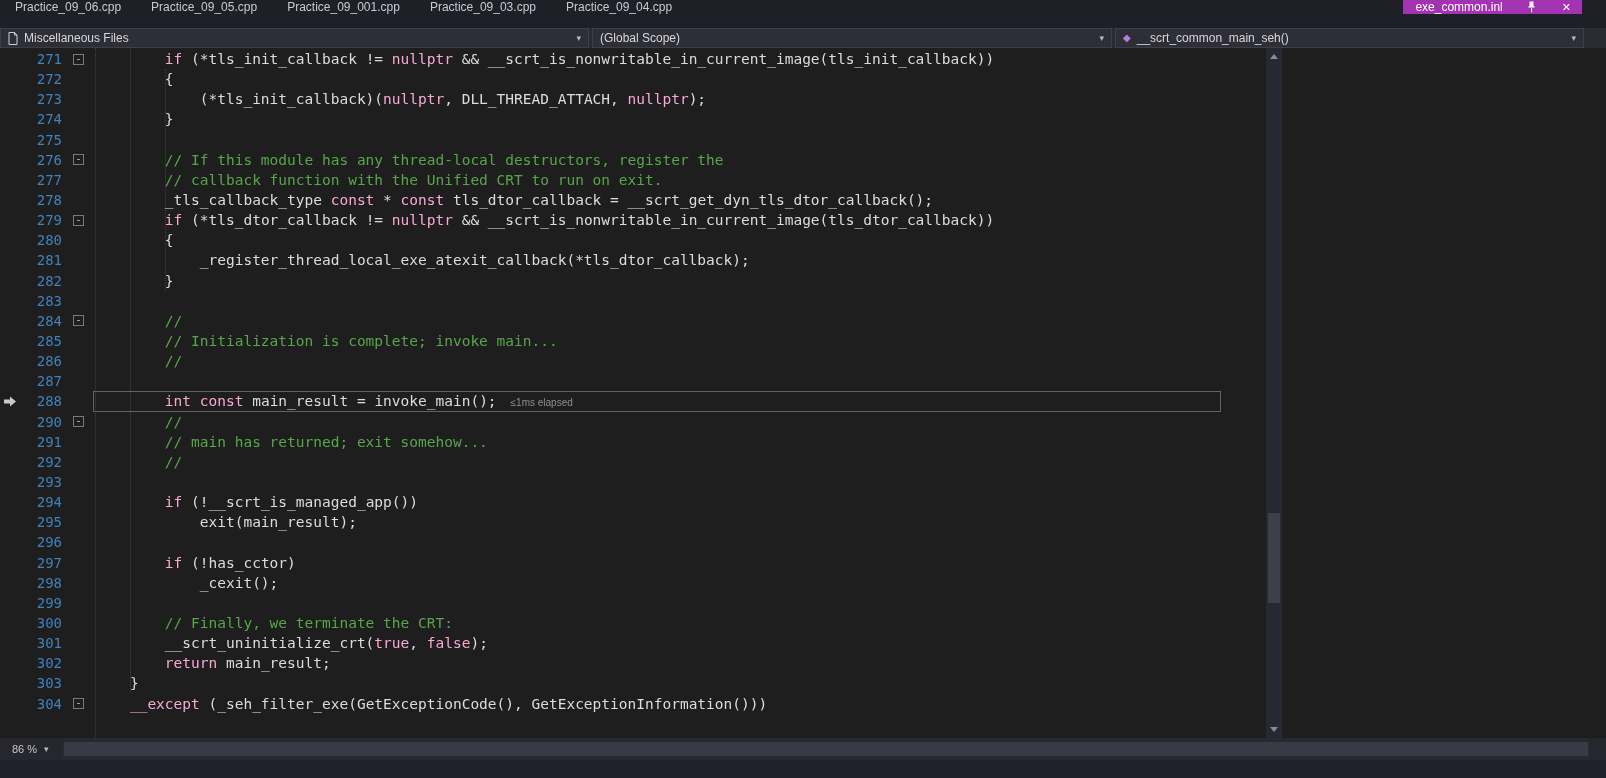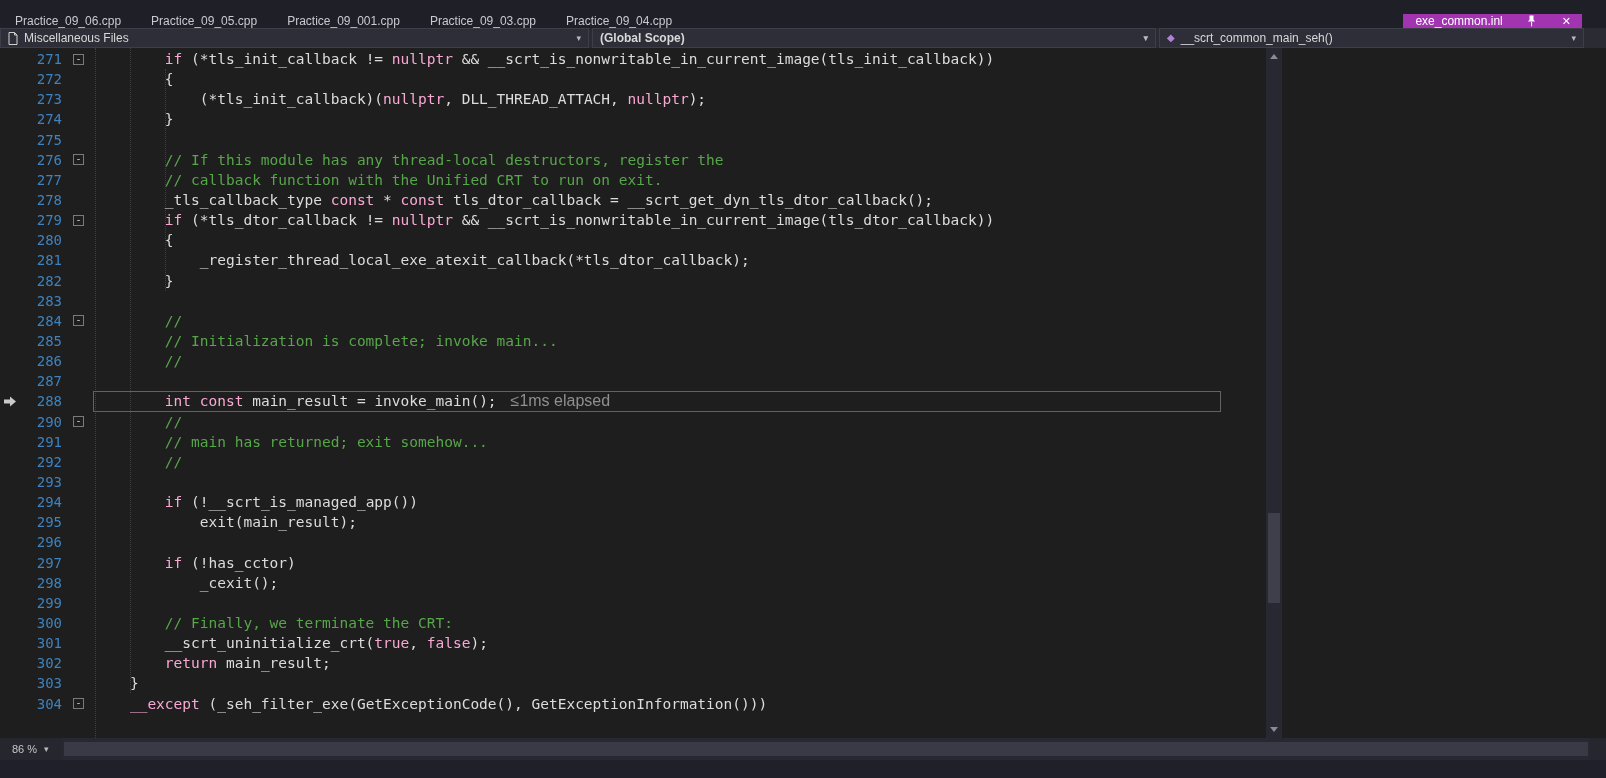--- a/index.html
+++ b/index.html
@@ -1,36 +1,36 @@
 <!DOCTYPE html>
 <html><head>
 <meta charset="utf-8">
 <style>
   * { margin:0; padding:0; box-sizing:border-box; }
   html,body { width:1606px; height:778px; overflow:hidden; background:#1e1e1e;
               font-family:"Liberation Sans", sans-serif; }
   .app { width:1606px; height:778px; display:flex; flex-direction:column; background:#1e1e1e; }
 
   
-  .tabbar { height:28px; background:#1f1f28; display:flex; align-items:flex-end;
+  .tabbar { height:28px; background:#1f1f28; display:flex; align-items:flex-start;
             font-size:12px; color:#c9c9d2; flex:none; }
   .tabs-left { display:flex; }
   .tab { padding:0 15px; display:flex; align-items:center; white-space:nowrap; cursor:default; }
   .tab-active { margin-left:auto; margin-right:24px; background:#a233b1; color:#ffffff;
                 display:flex; align-items:center; gap:24px; padding:0 9px 0 12px; }
   .tab-active .pin svg { display:block; }
   .tab-close { font-size:11px; color:#ffffff; padding:0 2px; }
 
   
   .navbar { height:20px; background:#2b2b34; display:flex; gap:3px; flex:none;
             font-size:12px; color:#d8d8d8; align-items:stretch; }
   .navbox { display:flex; align-items:center; background:#2e2e38; border:1px solid #3e3e49;
             padding:0 7px; gap:6px; overflow:hidden; white-space:nowrap; }
   .nav-project { width:589px; flex:none;text-align:center; }
-  .nav-scope   { width:564px; flex:none;font-weight:bold; }
+  .nav-scope   { width:520px; flex:none; }
   .nav-member  { flex:1; margin-right:22px; }
   .chev { margin-left:auto; font-size:9px; color:#b9b9c2; }
   .file-icon svg, .method-glyph { display:block; }
   .method-glyph { color:#b180d7; font-size:10px; line-height:10px; }
 
   
   .editor { flex:1; display:flex; position:relative; background:#1e1e1e; overflow:hidden; }
   .editor-main { width:1266px; position:relative; overflow:hidden; padding-top:1px; }
   .guide { position:absolute; width:0; border-left:1px dotted #3f3f3f; z-index:0; }
   .g0 { left:95px;  top:0; bottom:0; }
@@ -41,21 +41,21 @@
           font-family:"DejaVu Sans Mono", monospace; font-size:14.5px; }
   .glyph { width:24px; flex:none; display:flex; align-items:center; padding-left:3px; }
   .ln { width:38px; flex:none; text-align:right; color:#3f82bd; font-size:14px; }
   .fold { width:33px; flex:none; display:flex; align-items:center; justify-content:center; }
   .foldbox { width:11px; height:11px; border:1px solid #7a7a7a; color:#c8c8c8; background:#1e1e1e;
              font-size:10px; line-height:8px; text-align:center; }
   .code { flex:1; white-space:pre; color:#dcdcdc; }
   .s-k { color:#f9a8d4; }
   .s-c { color:#57a64a; }
   .s-p { color:#dcdcdc; }
-  .perftip { font-family:"Liberation Sans", sans-serif; font-size:16px; color:#8f8f8f; margin-left:14px; }
+  .perftip { font-family:"Liberation Sans", sans-serif; font-size:10px; color:#8f8f8f; margin-left:14px; }
   .curbox { position:absolute; left:93px; right:45px; top:0; bottom:0;
             border:1px solid #626262; pointer-events:none; }
 
   
   .vscroll { width:16px; flex:none; background:#282833; position:relative; }
   .varrow-up { position:absolute; top:6px; left:4px; width:0; height:0;
                border-left:4px solid transparent; border-right:4px solid transparent;
                border-bottom:5px solid #8a8a94; }
   .varrow-down { position:absolute; bottom:6px; left:4px; width:0; height:0;
                border-left:4px solid transparent; border-right:4px solid transparent;

